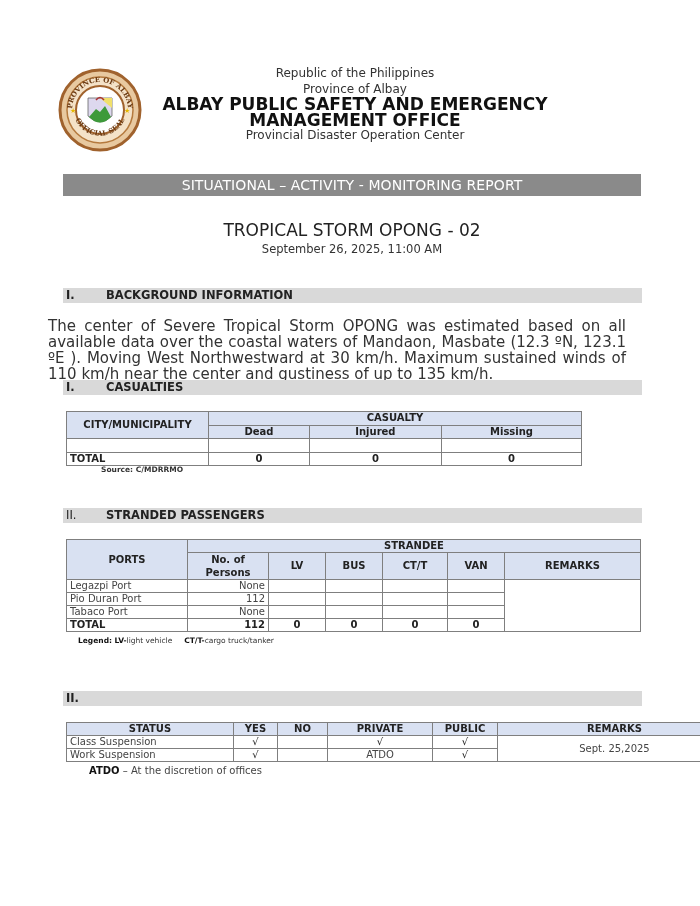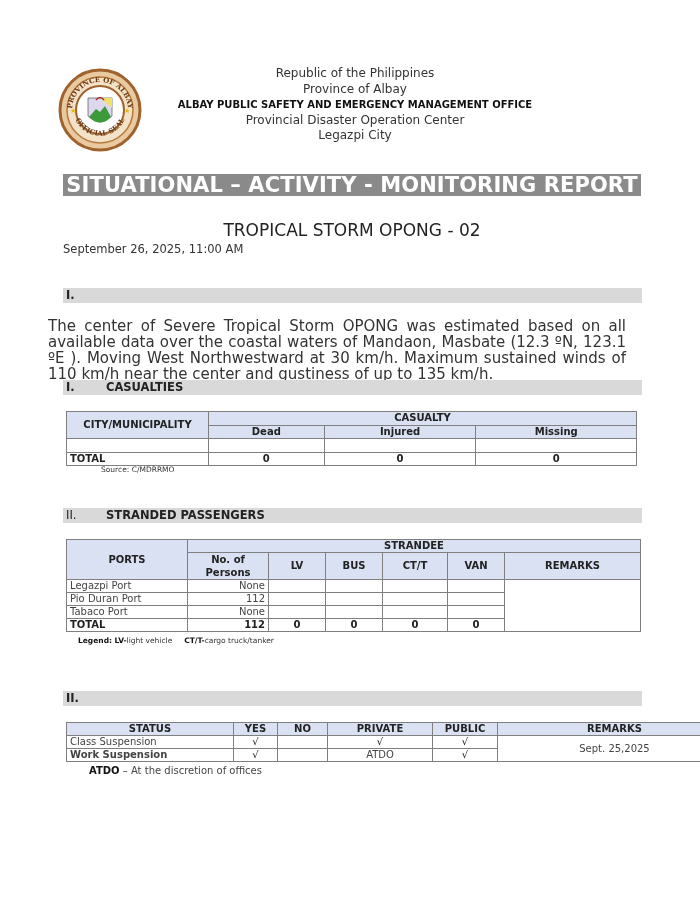--- a/index.html
+++ b/index.html
@@ -4,29 +4,29 @@
 <style>
   html, body { margin: 0; padding: 0; background: #ffffff; }
   body { width: 700px; height: 906px; position: relative; overflow: hidden;
          font-family: "DejaVu Sans", sans-serif; color: #222; }
   .abs { position: absolute; }
 
   
   .seal { left: 58px; top: 68px; width: 84px; height: 84px; }
   .header { left: 150px; top: 66px; width: 410px; text-align: center;
             font-size: 12px; line-height: 15.5px; color: #333; }
-  .header .bold { font-weight: bold; font-size: 10px; color: #111; }
+  .header .bold { font-weight: bold; font-size: 17px; color: #111; }
 
   .banner { left: 63px; top: 174px; width: 578px; height: 22px; background: #8a8a8a;
-            color: #fff; font-weight: bold; font-size: 21px; line-height: 22px;
+            color: #fff; font-weight: normal; font-size: 14px; line-height: 22px;
             text-align: center; letter-spacing: 0.1px; }
 
   .report-title { left: 63px; top: 220px; width: 578px; text-align: center;
                   font-size: 17px; color: #222; }
-  .report-date { left: 63px; top: 242px; width: 578px; text-align: left;
+  .report-date { left: 63px; top: 242px; width: 578px; text-align: center;
                  font-size: 11.5px; color: #333; }
 
   .section-bar { left: 63px; width: 579px; height: 15px; background: #d9d9d9;
                  font-weight: bold; font-size: 11.5px; line-height: 15px; color: #222; }
   .section-bar .num { position: absolute; left: 3px; top: 0; }
   .section-bar .num.light { font-weight: normal; }
   .section-bar .ttl { position: absolute; left: 43px; top: 0; }
 
   .paragraph { left: 48px; top: 318px; width: 578px; font-size: 15px; line-height: 16px;
                color: #333; text-align: justify; }
@@ -64,39 +64,39 @@
       <textPath href="#botArc" startOffset="50%" text-anchor="middle">OFFICIAL SEAL</textPath>
     </text>
   </svg>
 </div>
 
 <div class="abs header">
   <div>Republic of the Philippines</div>
   <div>Province of Albay</div>
   <div class="bold">ALBAY PUBLIC SAFETY AND EMERGENCY MANAGEMENT OFFICE</div>
   <div>Provincial Disaster Operation Center</div>
-  <div>Legazpi City</div>
 </div>
 
 <div class="abs banner">SITUATIONAL – ACTIVITY - MONITORING REPORT</div>
 
 <div class="abs report-title">TROPICAL STORM OPONG - 02</div>
 <div class="abs report-date">September 26, 2025, 11:00 AM</div>
 
 <div class="abs section-bar" style="top:288px;">
   <span class="num">I.</span>
+  <span class="ttl">BACKGROUND INFORMATION</span>
 </div>
 <div class="abs paragraph">The center of Severe Tropical Storm OPONG was estimated based on all available data over the coastal waters of Mandaon, Masbate (12.3 ºN, 123.1 ºE ). Moving West Northwestward at 30 km/h. Maximum sustained winds of 110 km/h near the center and gustiness of up to 135 km/h.</div>
 
 <div class="abs section-bar" style="top:380px;">
   <span class="num">I.</span>
   <span class="ttl">CASUALTIES</span>
 </div>
 
-<table style="left:66px; top:411px; width:571px;">
+<table style="left:66px; top:411px; width:516px;">
   <colgroup>
       <col style="width:142px">
       <col>
       <col>
       <col>
     </colgroup>
   <tbody>
       <tr>
     <th rowspan="2" class="center" style="height:26px;">CITY/MUNICIPALITY</th>
     <th colspan="3" class="center">CASUALTY</th>
@@ -113,21 +113,21 @@
     <td></td>
   </tr>
   <tr>
     <td class="bold">TOTAL</td>
     <td class="center bold">0</td>
     <td class="center bold">0</td>
     <td class="center bold">0</td>
   </tr>
 </tbody>
   </table>
-<div class="abs note" style="left:66px; top:465px; font-weight:normal;padding-left:35px;">Source: C/MDRRMO</div>
+<div class="abs note" style="left:66px; top:465px; font-weight:bold;padding-left:35px;">Source: C/MDRRMO</div>
 
 <div class="abs section-bar" style="top:508px;">
   <span class="num light">II.</span>
   <span class="ttl">STRANDED PASSENGERS</span>
 </div>
 
 <table style="left:66px; top:539px; width:575px;">
   <colgroup>
     <col style="width:121px">
       <col style="width:81px">
@@ -216,21 +216,21 @@
   </tr>
   <tr>
     <td style="color:#444;">Class Suspension</td>
     <td class="center">√</td>
     <td class="center"></td>
     <td class="center">√</td>
     <td class="center">√</td>
     <td rowspan="2" class="center" style="color:#444;">Sept. 25,2025</td>
   </tr>
   <tr>
-    <td style="color:#444;font-weight:bold;">Work Suspension</td>
+    <td style="color:#444;">Work Suspension</td>
     <td class="center">√</td>
     <td class="center"></td>
     <td class="center" style="color:#444;">ATDO</td>
     <td class="center">√</td>
   </tr>
 </tbody>
   </table>
 <div class="abs" style="left:89px; top:765px; font-size:10px; color:#444;">
   <b style="color:#111;">ATDO</b><span> – At the discretion of offices</span>
 </div>

